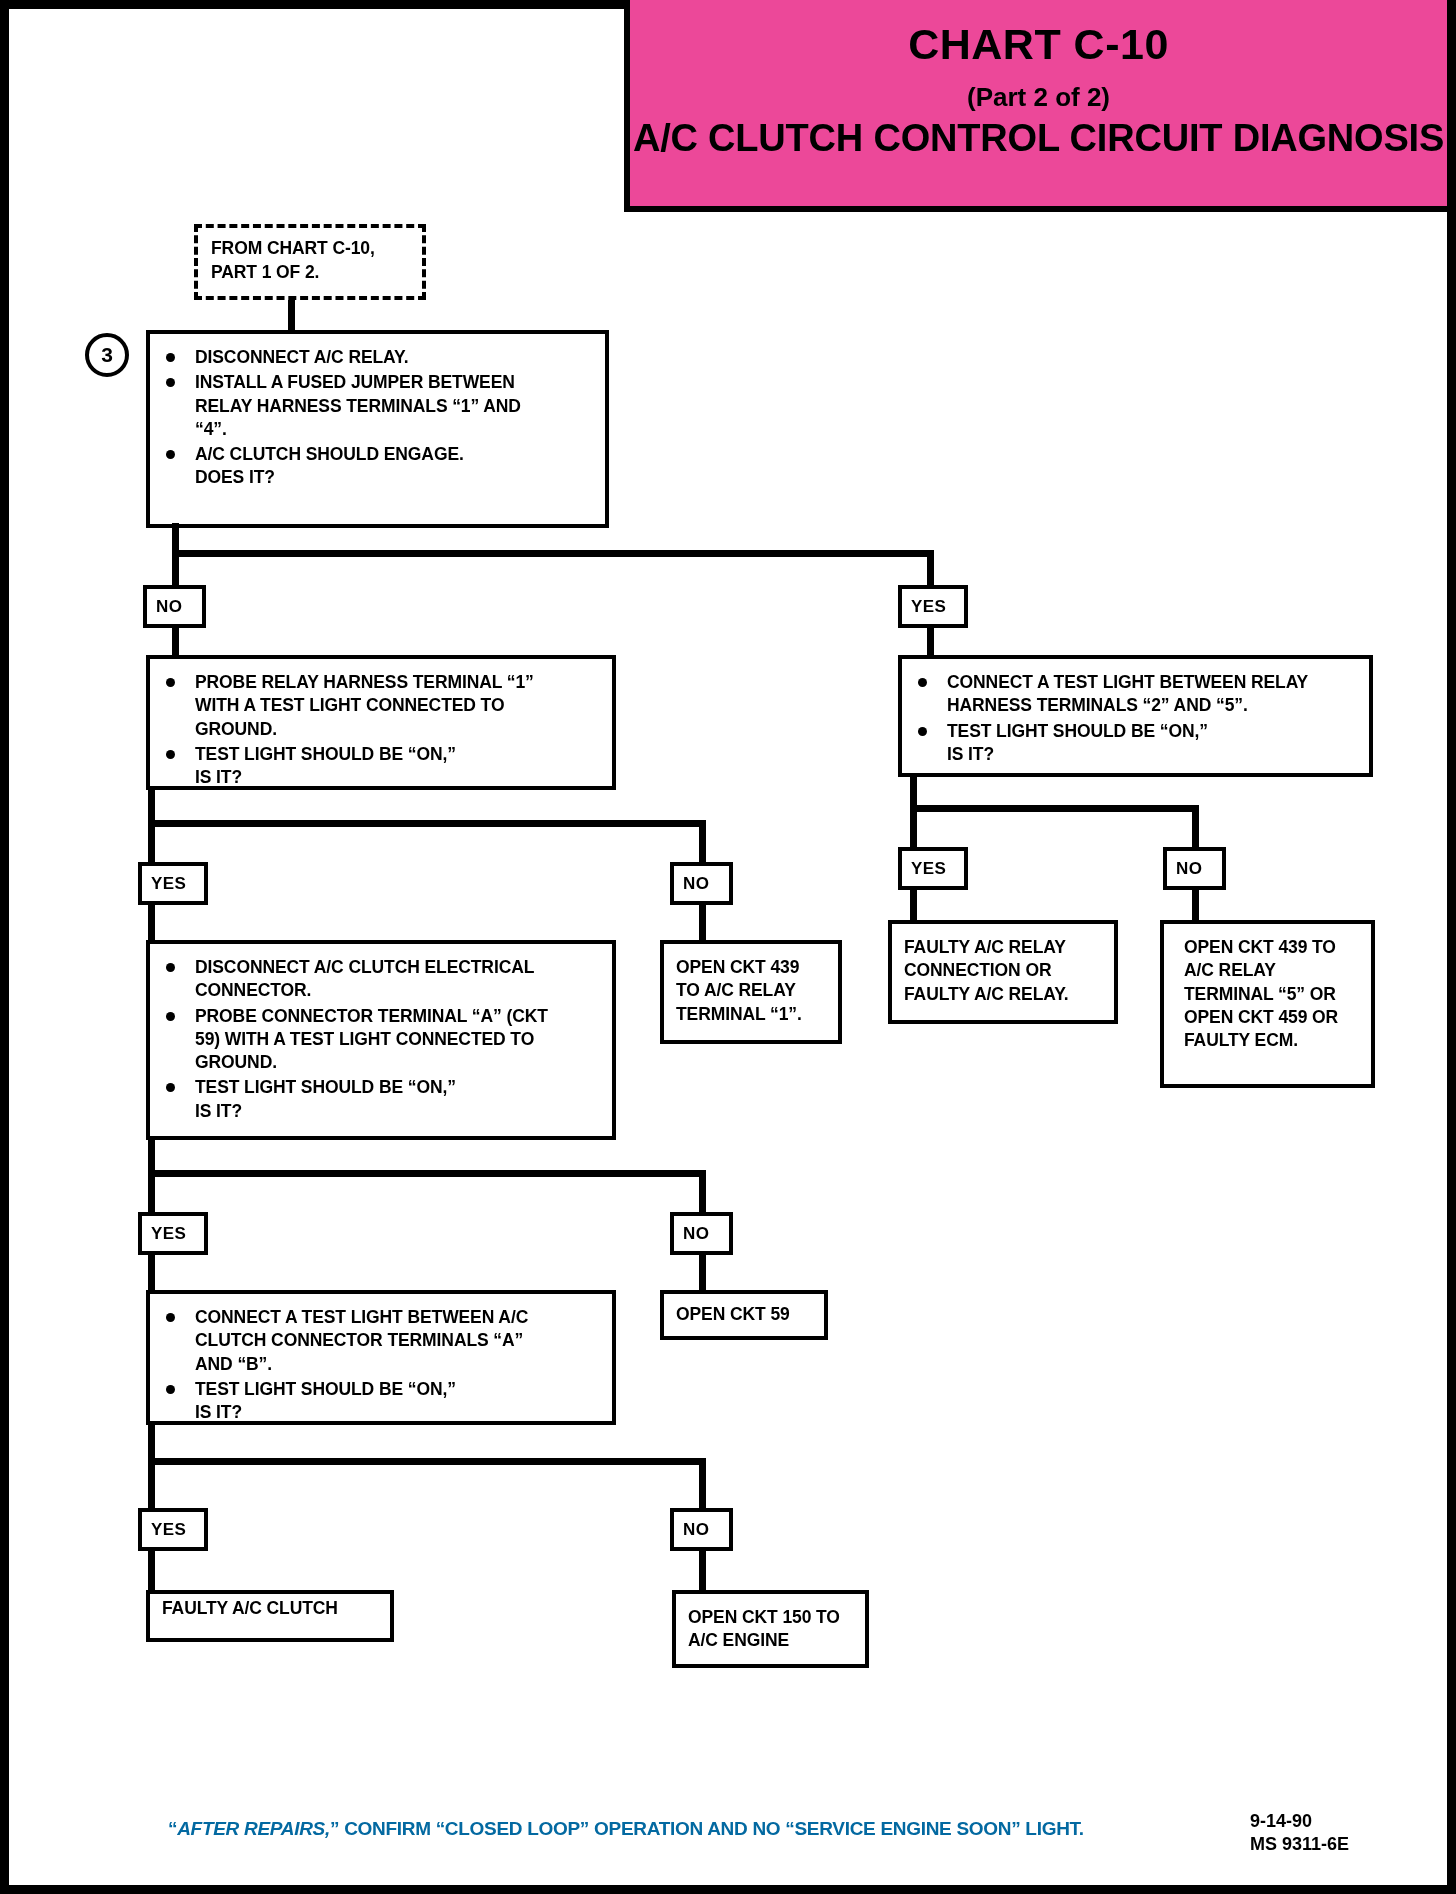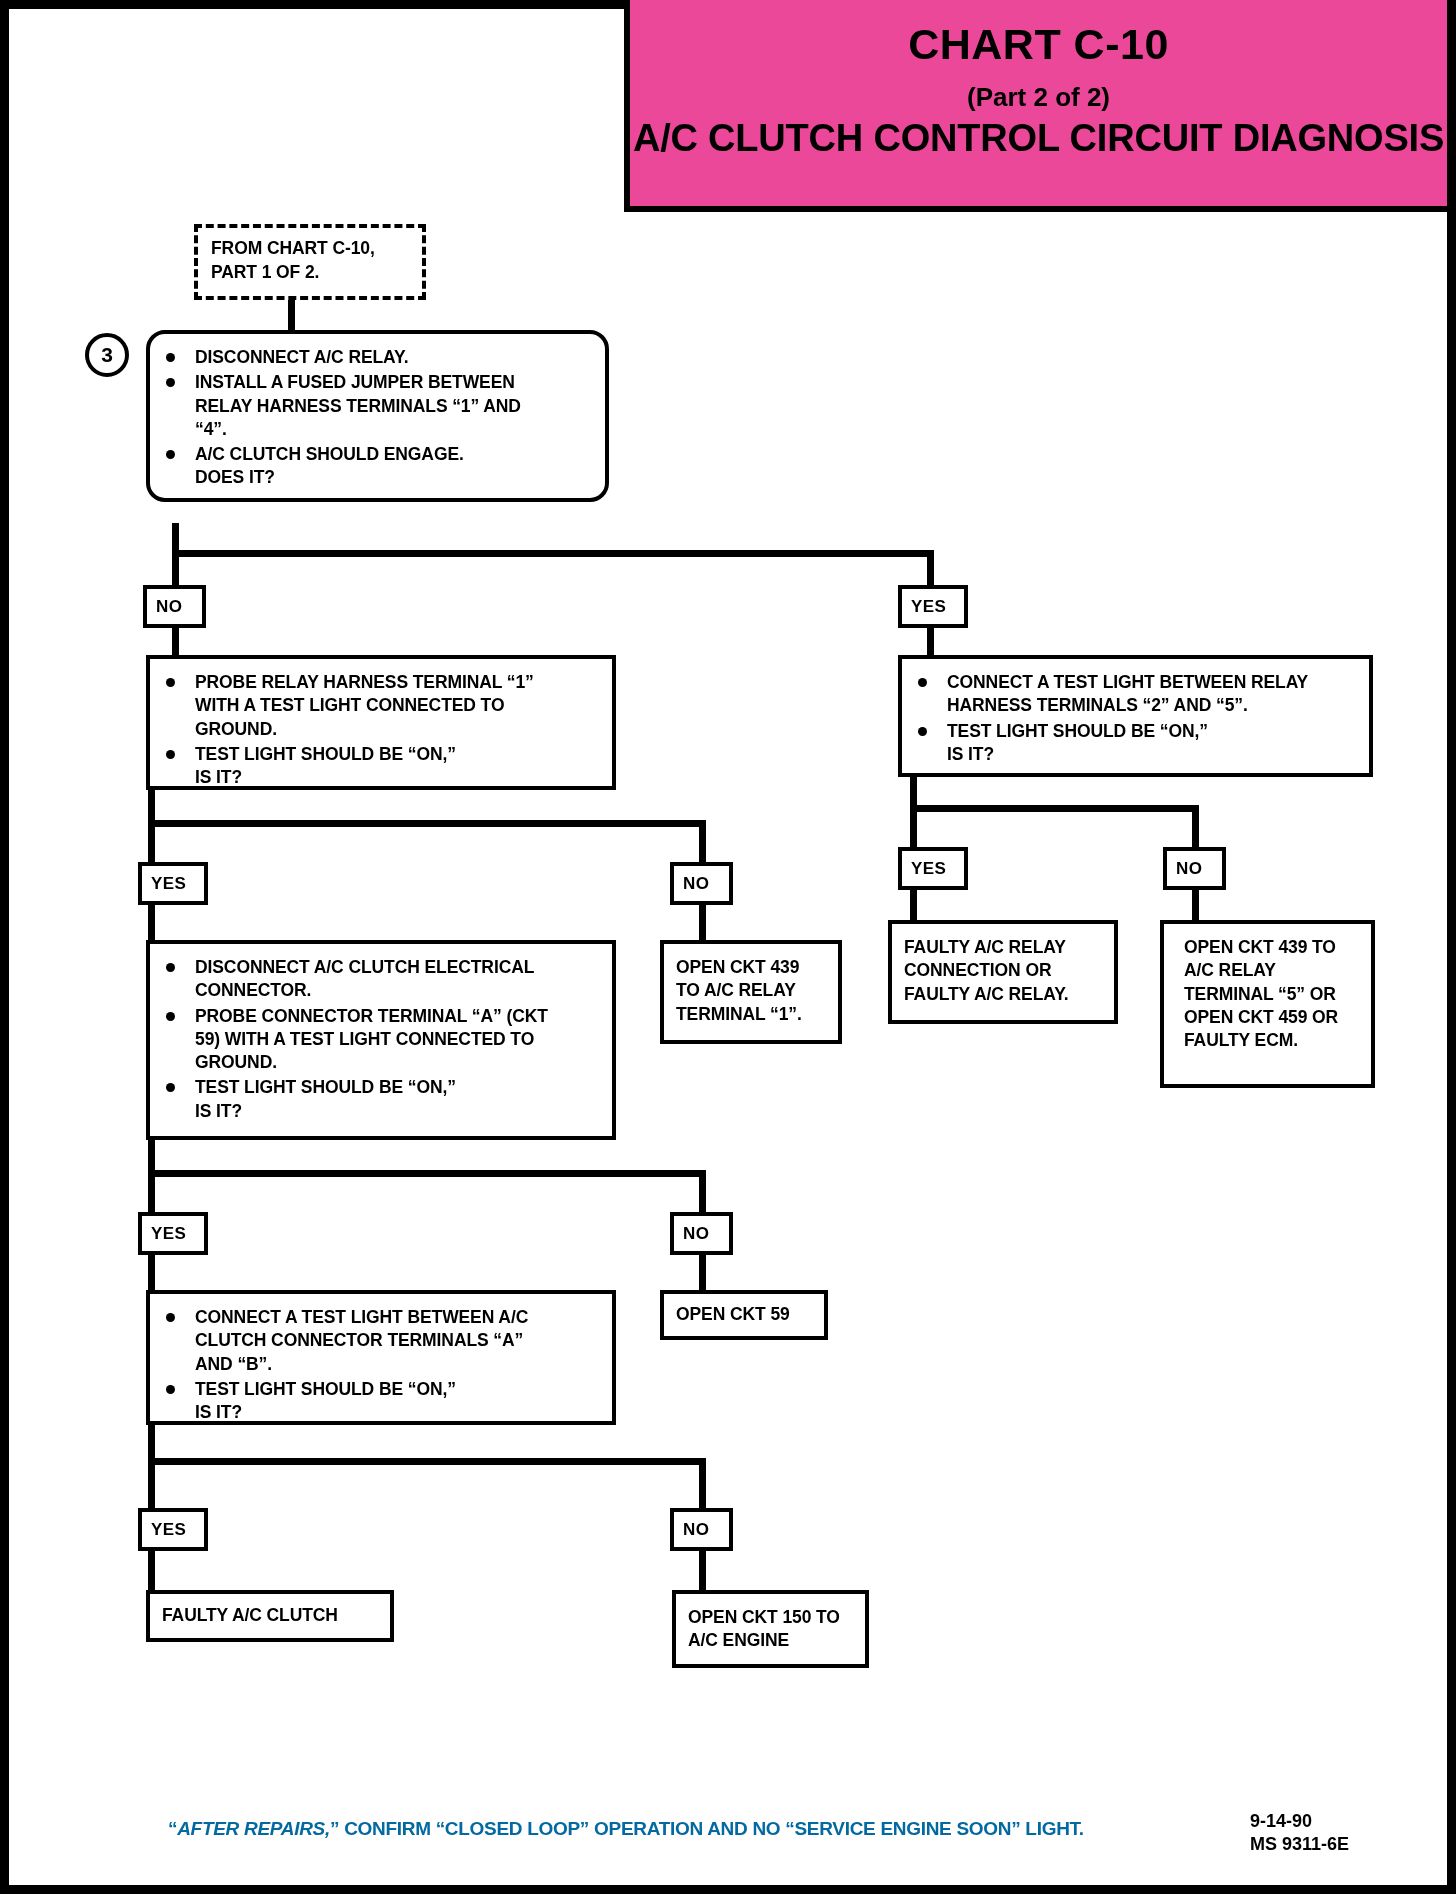--- a/index.html
+++ b/index.html
@@ -155,21 +155,21 @@
   <div class="box-dashed" style="left:194px; top:224px; width:232px; height:76px;">
     <div>FROM CHART C-10,</div>
     <div>PART 1 OF 2.</div>
   </div>
 
   <div class="ln" style="left:288px; top:300px; width:7px; height:32px;"></div>
 
   <div class="step-circle" style="left:85px; top:333px;">
     <span>3</span>
   </div>
-  <div class="box" style="left:146px; top:330px; width:463px; height:172px;border-radius:19px;">
+  <div class="box" style="left:146px; top:330px; width:463px; height:198px;">
     <div class="box-body">
       <ul class="bullets">
         <li>
           <span>DISCONNECT A/C RELAY.</span>
         </li>
         <li>
           <span>INSTALL A FUSED JUMPER BETWEEN</span><br>
           <span>RELAY HARNESS TERMINALS “1” AND</span><br>
           <span>“4”.</span>
         </li>
@@ -350,21 +350,21 @@
     <span>YES</span>
   </div>
   <div class="yn" style="left:670px; top:1508px; width:63px; height:43px;">
     <span>NO</span>
   </div>
 
   <div class="ln" style="left:148px; top:1551px; width:7px; height:42px;"></div>
   <div class="ln" style="left:699px; top:1551px; width:7px; height:42px;"></div>
 
   <div class="box" style="left:146px; top:1590px; width:248px; height:52px;">
-    <div class="box-plain" style="padding-top:10px;">
+    <div class="box-plain" style="padding-top:3px;">
       <div>FAULTY A/C CLUTCH</div>
     </div>
   </div>
 
   <div class="box" style="left:672px; top:1590px; width:197px; height:78px;">
     <div class="box-plain">
       <div>OPEN CKT 150 TO</div>
       <div>A/C ENGINE</div>
     </div>
   </div>

